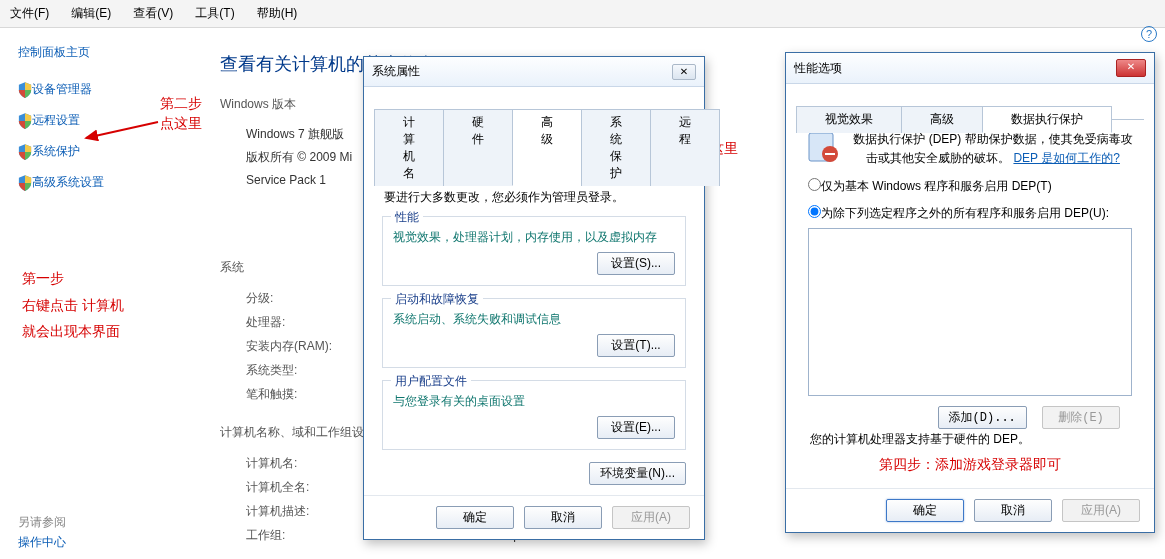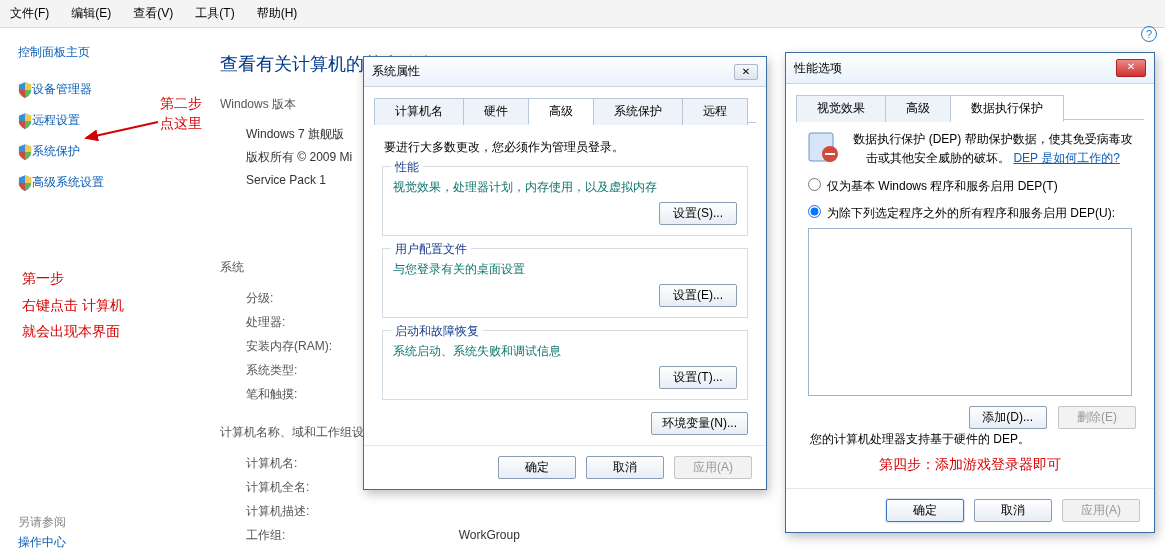--- a/index.html
+++ b/index.html
@@ -127,28 +127,28 @@
   color: #fff;
   width: 30px;
   height: 18px;
 }
 .tabstrip {
   display: flex;
   margin: 8px 10px 0 10px;
   border-bottom: 1px solid #b7c6d8;
 }
 .tab {
-  padding: 4px 20px;
+  padding: 4px 28px;
   border: 1px solid #b7c6d8;
   border-bottom: none;
   background: #eef3f9;
   margin-right: -1px;
   cursor: pointer;
   position: relative;
-  top: 3px;
+  top: 14px;
 }
 .tab.active {
   background: #fff;
   border-bottom: 1px solid #fff;
 }
 .dlg-body {
   padding: 10px 18px;
 }
 .groupbox {
   border: 1px solid #d4dce6;
@@ -181,29 +181,29 @@
 .dlg-footer {
   padding: 10px 14px;
   text-align: right;
   border-top: 1px solid #e3e8ee;
   display: flex;
   gap: 10px;
   justify-content: flex-end;
 }
 
 
-.dialog1 { left: 363px; top: 56px; width: 404px; }
+.dialog1 { left: 363px; top: 56px; width: 342px; }
 .admin-note { margin: 6px 0 10px 2px; }
 .grp-desc { color: #0f766e; margin: 4px 0 6px 0; }
 
 
 .dialog2 { left: 785px; top: 52px; width: 370px; }
 .dep-text { margin-left: 46px; line-height: 1.6; text-align: center; }
 .dep-link { color: #0b5db5; text-decoration: underline; }
-.radio-row { margin: 10px 0 6px 4px; display: flex; align-items: flex-start; gap: 6px; }
+.radio-row { margin: 10px 0 6px 4px; display: flex; align-items: flex-start; }
 .program-list {
   border: 1px solid #9fb3cc;
   background: #fff;
   height: 168px;
   margin: 6px 4px 10px 4px;
 }
 .dep-icon {
   width: 34px; height: 34px;
   float: left;
   margin: 0 6px 0 2px;
@@ -364,29 +364,29 @@
   <div class="dlg-body">
     <div class="admin-note">要进行大多数更改，您必须作为管理员登录。</div>
 
     <div class="groupbox">
       <div class="groupbox-title">性能</div>
       <div class="grp-desc">视觉效果，处理器计划，内存使用，以及虚拟内存</div>
       <div class="btn-row"><span class="btn">设置(S)...</span></div>
     </div>
 
     <div class="groupbox">
+      <div class="groupbox-title">启动和故障恢复</div>
+      <div class="grp-desc">系统启动、系统失败和调试信息</div>
+      <div class="btn-row"><span class="btn">设置(T)...</span></div>
+    </div>
+
+    <div class="groupbox">
       <div class="groupbox-title">用户配置文件</div>
       <div class="grp-desc">与您登录有关的桌面设置</div>
       <div class="btn-row"><span class="btn">设置(E)...</span></div>
-    </div>
-
-    <div class="groupbox">
-      <div class="groupbox-title">启动和故障恢复</div>
-      <div class="grp-desc">系统启动、系统失败和调试信息</div>
-      <div class="btn-row"><span class="btn">设置(T)...</span></div>
     </div>
 
     <div class="btn-row"><span class="btn">环境变量(N)...</span></div>
   </div>
   <div class="dlg-footer">
     <span class="btn">确定</span>
     <span class="btn">取消</span>
     <span class="btn disabled">应用(A)</span>
   </div>
 </div>
@@ -417,21 +417,21 @@
     </div>
     <label class="radio-row">
       <input type="radio" name="dep" style="">
       <span>仅为基本 Windows 程序和服务启用 DEP(T)</span>
     </label>
     <label class="radio-row">
       <input type="radio" name="dep" checked="" style="">
       <span>为除下列选定程序之外的所有程序和服务启用 DEP(U):</span>
     </label>
     <div class="program-list"></div>
-    <div class="btn-row" style="margin-right:0;">
+    <div class="btn-row" style="margin-right:16px;font-family:Liberation Mono, monospace;">
       <span class="btn">添加(D)...</span>
       <span class="btn disabled" style="margin-left:8px;">删除(E)</span>
     </div>
     <div class="dep-note">您的计算机处理器支持基于硬件的 DEP。</div>
     <div class="step4-ann">第四步：添加游戏登录器即可</div>
   </div>
   <div class="dlg-footer">
     <span class="btn primary">确定</span>
     <span class="btn">取消</span>
     <span class="btn disabled">应用(A)</span>

